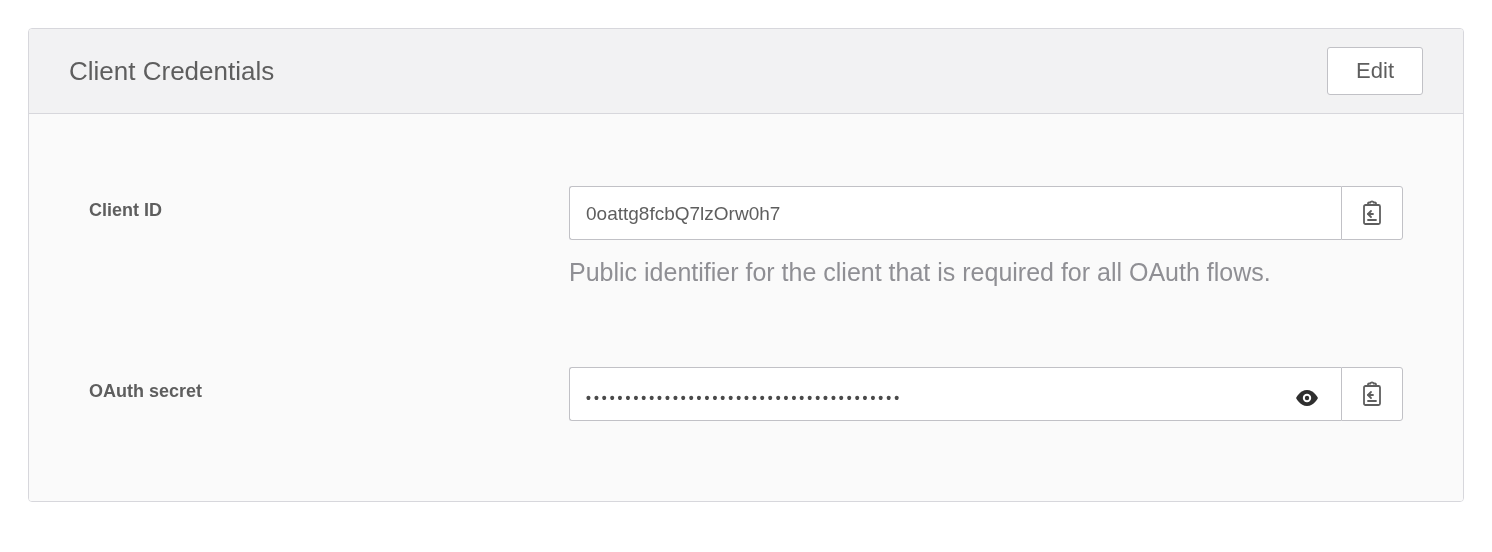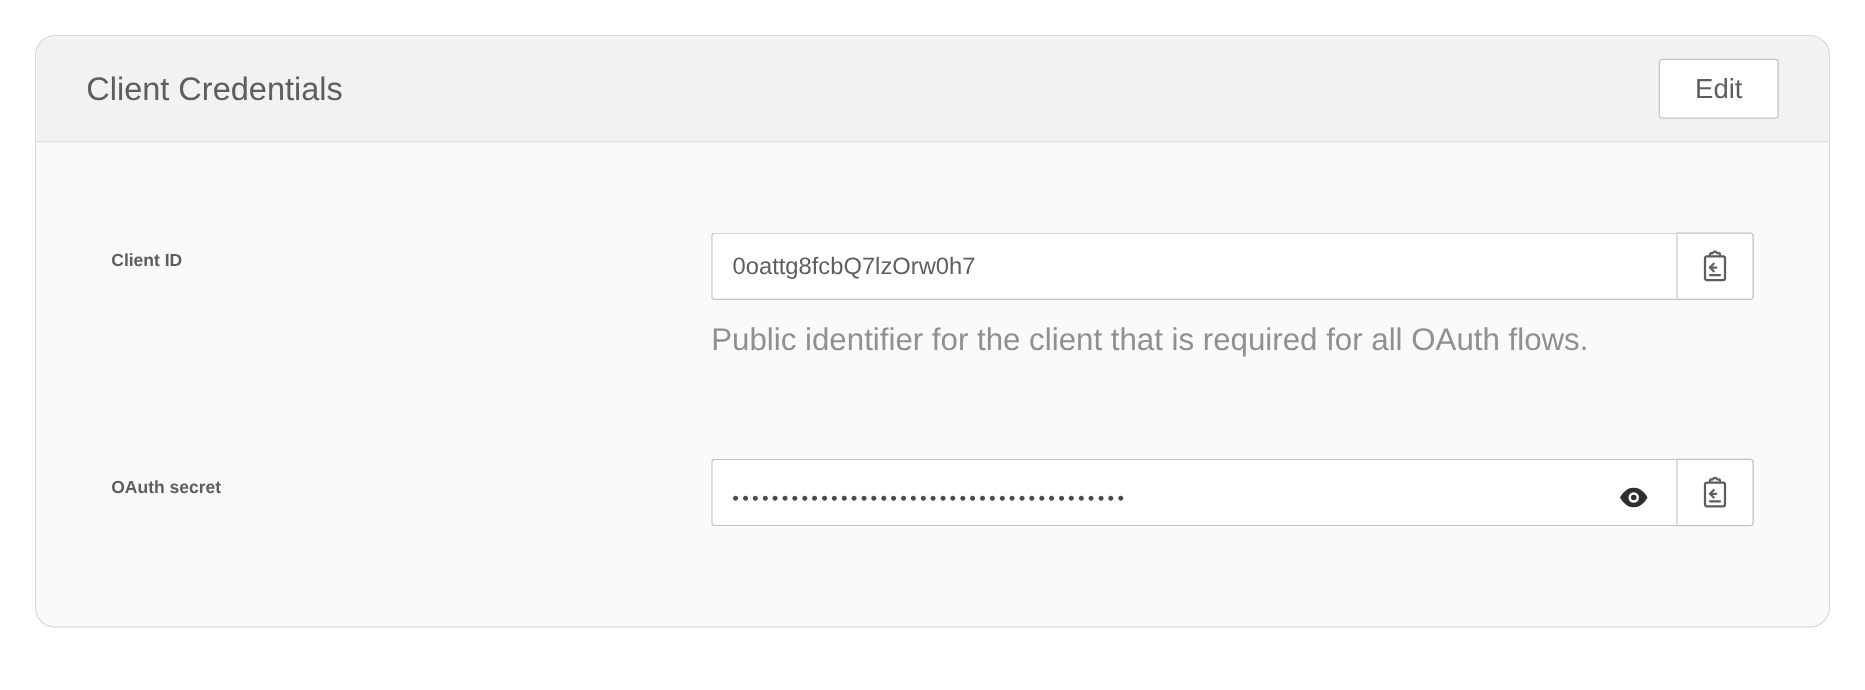--- a/index.html
+++ b/index.html
@@ -7,21 +7,21 @@
       margin: 0;
       padding: 0;
     }
     body {
       font-family: -apple-system, BlinkMacSystemFont, "Segoe UI", Helvetica, Arial, sans-serif;
       background: #ffffff;
       padding: 28px;
     }
     .panel {
       border: 1px solid #d7d7dc;
-      border-radius: 16px;
+      border-radius: 4px;
       overflow: hidden;
     }
     .panel-header {
       background: #f2f2f3;
       border-bottom: 1px solid #d7d7dc;
       padding: 18px 40px;
       display: flex;
       align-items: center;
       justify-content: space-between;
     }
@@ -48,21 +48,21 @@
       display: flex;
       align-items: flex-start;
       margin-bottom: 80px;
     }
     .field-row:last-child {
       margin-bottom: 0;
     }
     .field-label {
       width: 480px;
       flex-shrink: 0;
-      font-size: 14px;
+      font-size: 18px;
       font-weight: 600;
       color: #5e5e5e;
       padding-top: 14px;
     }
     .field-content {
       flex: 1;
       min-width: 0;
     }
     .input-group {
       display: flex;

